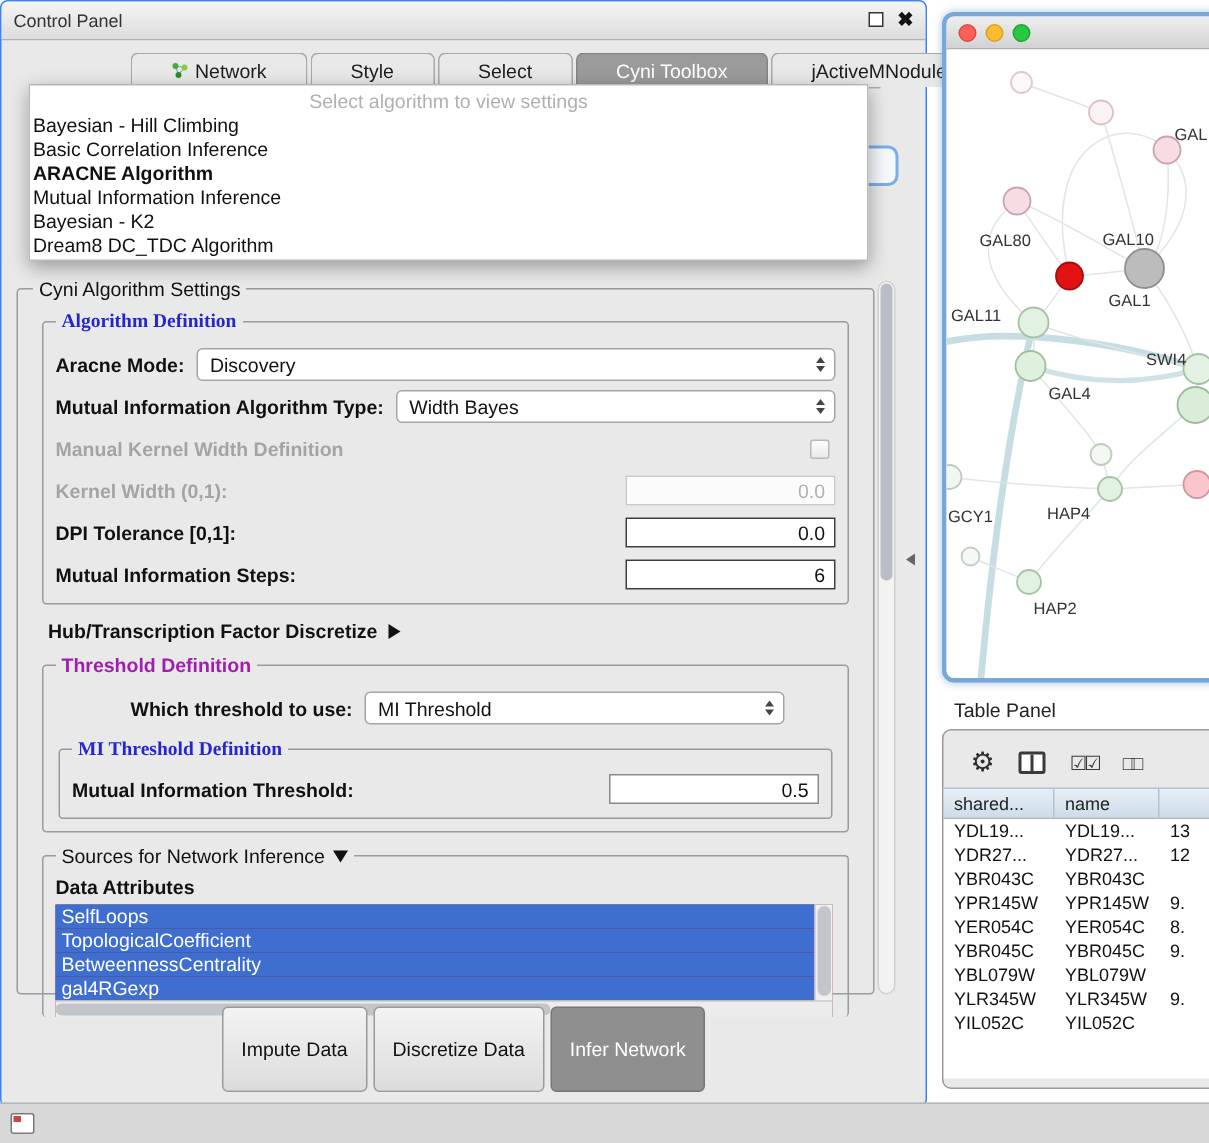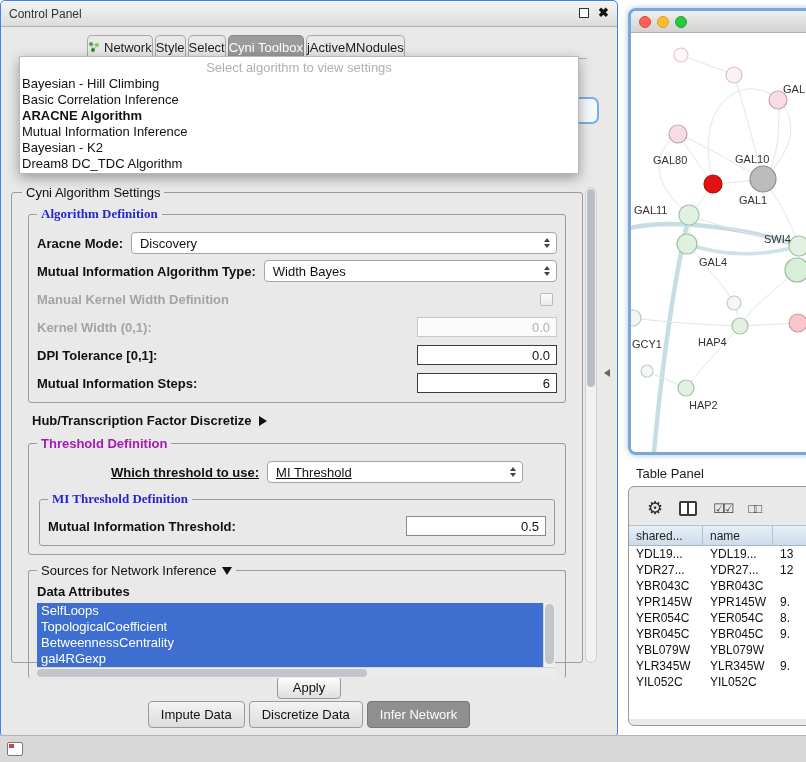--- a/index.html
+++ b/index.html
@@ -17,21 +17,21 @@
   .cp-window { position:absolute; left:0; top:0; width:618px; height:737px;
     background:#e9e9e9; border:1px solid #3b82f6; border-radius:5px 5px 4px 4px; overflow:visible; }
   .cp-titlebar { height:26px; background:linear-gradient(#f5f5f5,#dcdcdc);
     border-bottom:1px solid #b2b2b2; border-radius:5px 5px 0 0; position:relative; }
   .cp-title { position:absolute; left:8px; top:6px; font-size:12px; color:#333; }
   .cp-controls { position:absolute; right:8px; top:5px; display:flex; gap:9px; align-items:center; }
   .win-min { width:10px; height:10px; border:1.5px solid #333; background:#fff; }
   .win-close { font-size:13px; font-weight:bold; color:#111; line-height:14px; cursor:default; }
 
   .tab-strip { display:flex; margin:8px 0 0 86px; height:24px; border-bottom:1px solid #adadad; width:500px; }
-  .tab { display:flex; align-items:center; gap:4px; padding:3px 0; font-size:13px; color:#1c1c1c;
+  .tab { display:flex; align-items:center; gap:4px; padding:3px 26px; font-size:13px; color:#1c1c1c;
     border:1px solid #a8a8a8; border-bottom:none; border-radius:5px 5px 0 0; background:#e9e9e9; margin-right:2px; white-space:nowrap; }
   .tab.selected { background:#9b9b9b; color:#fff; border-color:#858585; }
   .tab-icon svg { display:block; }
 
   
   .hidden-focus-btn { position:absolute; left:570px; top:96px; width:28px; height:27px;
     background:#f5f9fc; border:2px solid #79aee6; border-radius:7px; z-index:5; }
 
   
   .algo-popup { position:absolute; left:18px; top:55px; width:560px; height:118px;
@@ -96,21 +96,21 @@
   .apply-btn { display:inline-block; font-size:13px; color:#111; padding:3px 15px;
     background:linear-gradient(#ffffff,#dedede); border:1px solid #999; border-radius:4px; }
 
   .cp-scrollbar { position:absolute; left:584px; top:186px; width:12px; height:476px;
     background:#f2f2f2; border:1px solid #d0d0d0; border-radius:6px; }
   .cp-scrollbar .thumb { margin:1px; width:8px; height:198px; background:#b9bec4; border-radius:5px; }
   .splitter-arrow { position:absolute; left:603px; top:368px; width:0; height:0;
     border-right:6px solid #666; border-top:4px solid transparent; border-bottom:4px solid transparent; }
 
   .bottom-tabs { position:absolute; left:0; bottom:8px; width:100%; display:flex; justify-content:center; gap:4px; }
-  .btab { font-size:13px; padding:5px 12px; border:1px solid #9a9a9a; border-radius:4px;
+  .btab { font-size:13px; padding:20px 12px; border:1px solid #9a9a9a; border-radius:4px;
     background:linear-gradient(#f3f3f3,#dcdcdc); color:#111; white-space:nowrap; }
   .btab.selected { background:#8f8f8f; border-color:#777; color:#fff; }
 
   
   .net-window { position:absolute; left:628px; top:8px; width:200px; height:447px;
     border:3px solid #79a8d8; border-radius:8px; background:#fff; overflow:hidden;
     box-shadow:0 0 6px rgba(80,140,200,.5); }
   .net-titlebar { height:22px; background:linear-gradient(#efefef,#d2d2d2); border-bottom:1px solid #b0b0b0; position:relative; }
   .traffic { position:absolute; top:5px; width:12px; height:12px; border-radius:50%; }
   .t-red { left:8px; background:#ff5f57; border:1px solid #d94942; }
@@ -245,21 +245,21 @@
     </fieldset>
 
     <div class="hub-row">
       <span class="lbl">Hub/Transcription Factor Discretize</span>
       <span class="tri-right"></span>
     </div>
 
     <fieldset class="thresh-fs">
       <legend>Threshold Definition</legend>
 
-      <div class="row" style="margin-left:74px;text-decoration:underline;">
+      <div class="row" style="margin-left:50px;">
         <span class="lbl">Which threshold to use:</span>
         <div class="combo short">
           <span class="combo-text">MI Threshold</span>
           <span class="combo-arrows">
               <i class="up"></i>
               <i class="dn"></i>
             </span>
         </div>
       </div>
 

